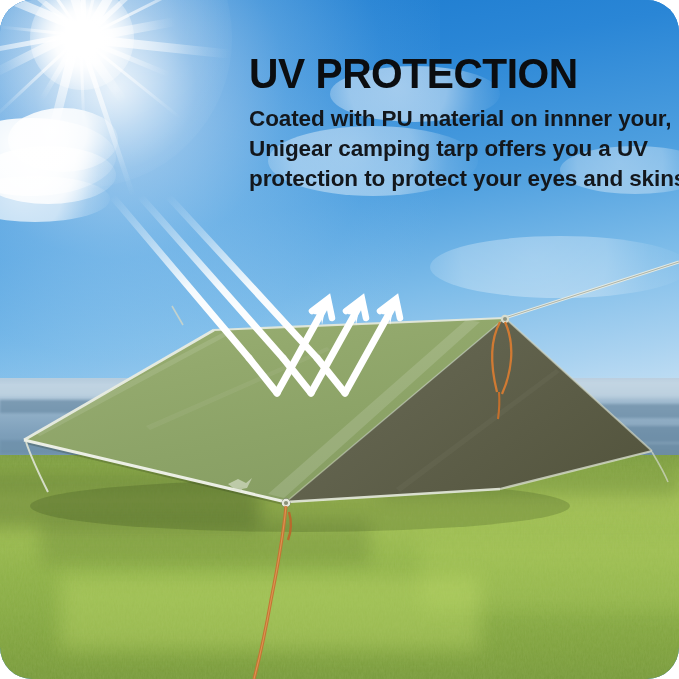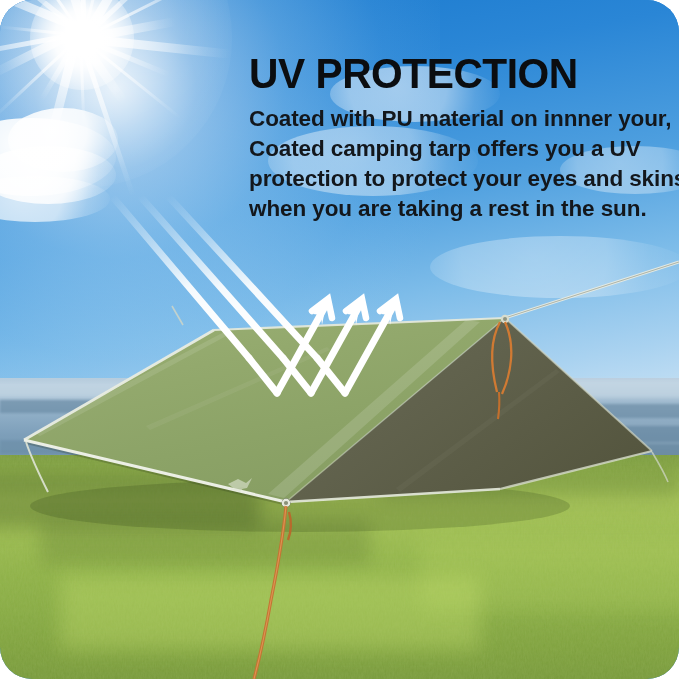--- a/index.html
+++ b/index.html
@@ -427,19 +427,18 @@
       <path d="M 312,311 L 328,299 L 332,318"></path>
       <path d="M 346,311 L 362,299 L 366,318"></path>
       <path d="M 380,311 L 396,299 L 400,318"></path>
     </g>
   </svg>
 
   <div class="copy">
     <h1 class="headline">UV PROTECTION</h1>
     <p class="body-copy">
       <span class="line">Coated with PU material on innner your,</span>
-      <span class="line">Coated camping tarp offers you a UV</span>
+      <span class="line">Unigear camping tarp offers you a UV</span>
       <span class="line">protection to protect your eyes and skins</span>
-      <span class="line">when you are taking a rest in the sun.</span>
     </p>
   </div>
 
 </div>
 
 </body></html>

